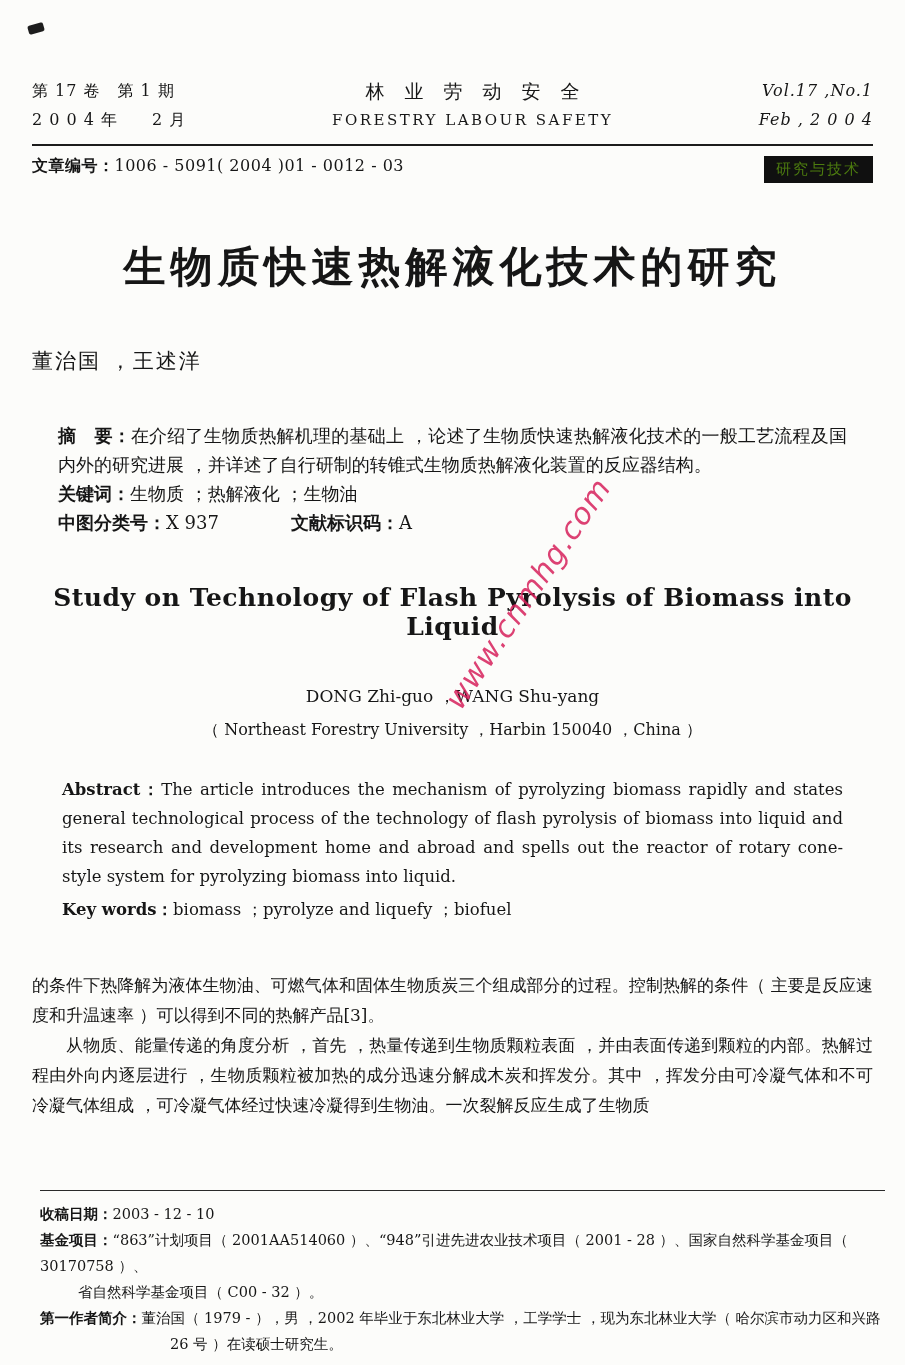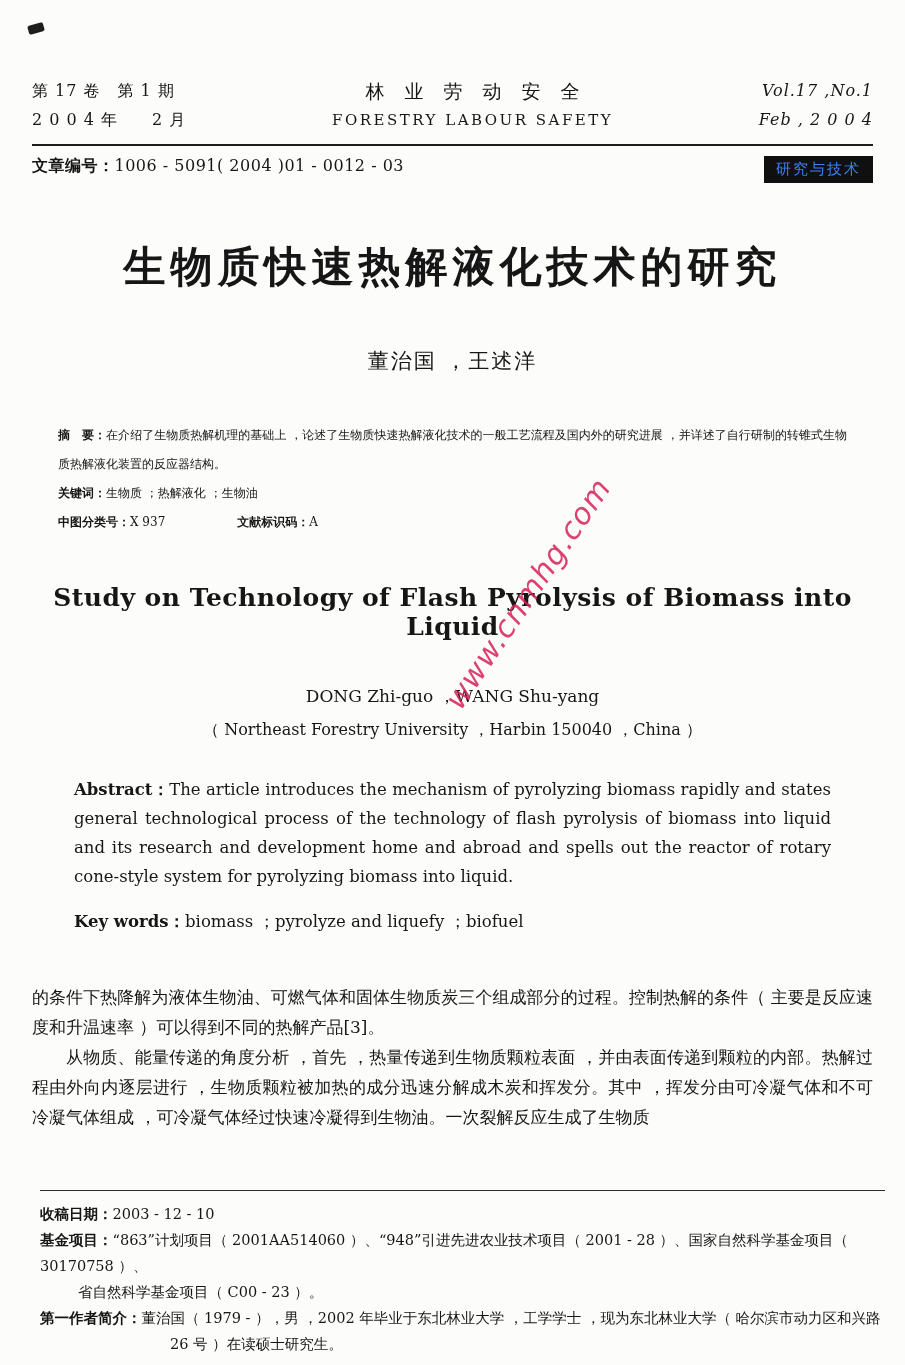--- a/index.html
+++ b/index.html
@@ -20,41 +20,41 @@
   .jh-left { letter-spacing: 1px; }
   .jh-right { letter-spacing: 1px; text-align: right; font-style: italic; }
   .jh-center { text-align: center; flex: 1; }
   .jtitle-cn { font-size: 19px; letter-spacing: 20px; text-indent: 20px; line-height: 30px; }
   .jtitle-en { font-size: 15px; letter-spacing: 2.5px; line-height: 28px; }
   .header-rule { border: none; border-top: 2px solid #1c1c1c; margin: 10px 0 0 0; }
   
   .meta-row { display: flex; justify-content: space-between; align-items: flex-start; margin-top: 10px; }
   .article-id { font-size: 16px; letter-spacing: 0.5px; }
   .badge {
-    background: #101010; color: #3b82f6; font-size: 15px; letter-spacing: 2px;
+    background: #101010; color: #4d7c0f; font-size: 15px; letter-spacing: 2px;
     padding: 4px 12px; font-family: "DejaVu Sans", sans-serif;
   }
   .b { font-weight: bold; }
   
   .title-cn {
     margin-top: 56px; text-align: center; font-size: 42px; font-weight: bold;
     letter-spacing: 5px; font-family: "DejaVu Sans", "Liberation Sans", sans-serif;
   }
-  .authors-cn { margin-top: 52px; text-align: center; font-size: 21px; letter-spacing: 2px; }
+  .authors-cn { margin-top: 52px; text-align: left; font-size: 21px; letter-spacing: 2px; }
   .affil-cn { margin-top: 16px; text-align: center; font-size: 16px; }
   
-  .abs-block { margin: 46px 26px 0 26px; font-size: 12px; line-height: 29px; text-align: justify; }
+  .abs-block { margin: 46px 26px 0 26px; font-size: 18px; line-height: 29px; text-align: justify; }
   .abs-block p { margin: 0; }
   .clc-gap { display: inline-block; width: 72px; }
   
   .title-en { margin-top: 46px; text-align: center; font-size: 25px; font-weight: bold; letter-spacing: 0.5px; }
   .authors-en { margin-top: 44px; text-align: center; font-size: 17px; }
   .affil-en { margin-top: 12px; text-align: center; font-size: 16px; }
   .abs-en { margin: 34px 26px 0 26px; font-size: 16.5px; line-height: 29px; text-align: justify; }
-  .abs-en p { margin: 16px; }
+  .abs-en p { margin: 4px; }
   .kw-en { margin-top: 2px; }
   
   .columns { display: flex; gap: 30px; margin-top: 46px; }
   .col { flex: 1; font-size: 17px; line-height: 30px; text-align: justify; }
   .col p { margin: 0; }
   .indent { text-indent: 2em; }
   .section-heading {
     font-size: 18px; font-weight: bold; margin: 16px 0 14px 0;
     font-family: "DejaVu Sans", "Liberation Sans", sans-serif; letter-spacing: 1px;
   }
@@ -129,20 +129,20 @@
   <div class="columns">
     <div class="col">
       <p>的条件下热降解为液体生物油、可燃气体和固体生物质炭三个组成部分的过程。控制热解的条件（ 主要是反应速度和升温速率 ）可以得到不同的热解产品[3]。</p>
       <p class="indent">从物质、能量传递的角度分析 ，首先 ，热量传递到生物质颗粒表面 ，并由表面传递到颗粒的内部。热解过程由外向内逐层进行 ，生物质颗粒被加热的成分迅速分解成木炭和挥发分。其中 ，挥发分由可冷凝气体和不可冷凝气体组成 ，可冷凝气体经过快速冷凝得到生物油。一次裂解反应生成了生物质</p>
     </div>
   </div>
 
   <div class="footnote">
     <p><span class="b">收稿日期：</span><span>2003 - 12 - 10</span></p>
     <p><span class="b">基金项目：</span><span>“863”计划项目（ 2001AA514060 ）、“948”引进先进农业技术项目（ 2001 - 28 ）、国家自然科学基金项目（ 30170758 ）、</span></p>
-    <p class="fn-indent-1">省自然科学基金项目（ C00 - 23 ）。</p>
+    <p class="fn-indent-1">省自然科学基金项目（ C00 - 32 ）。</p>
     <p><span class="b">第一作者简介：</span><span>董治国（ 1979 - ），男 ，2002 年毕业于东北林业大学 ，工学学士 ，现为东北林业大学（ 哈尔滨市动力区和兴路</span></p>
     <p class="fn-indent-2">26 号 ）在读硕士研究生。</p>
   </div>
 
   <div class="watermark">www.cnmhg.com</div>
 
 </div>
 
 </body></html>

